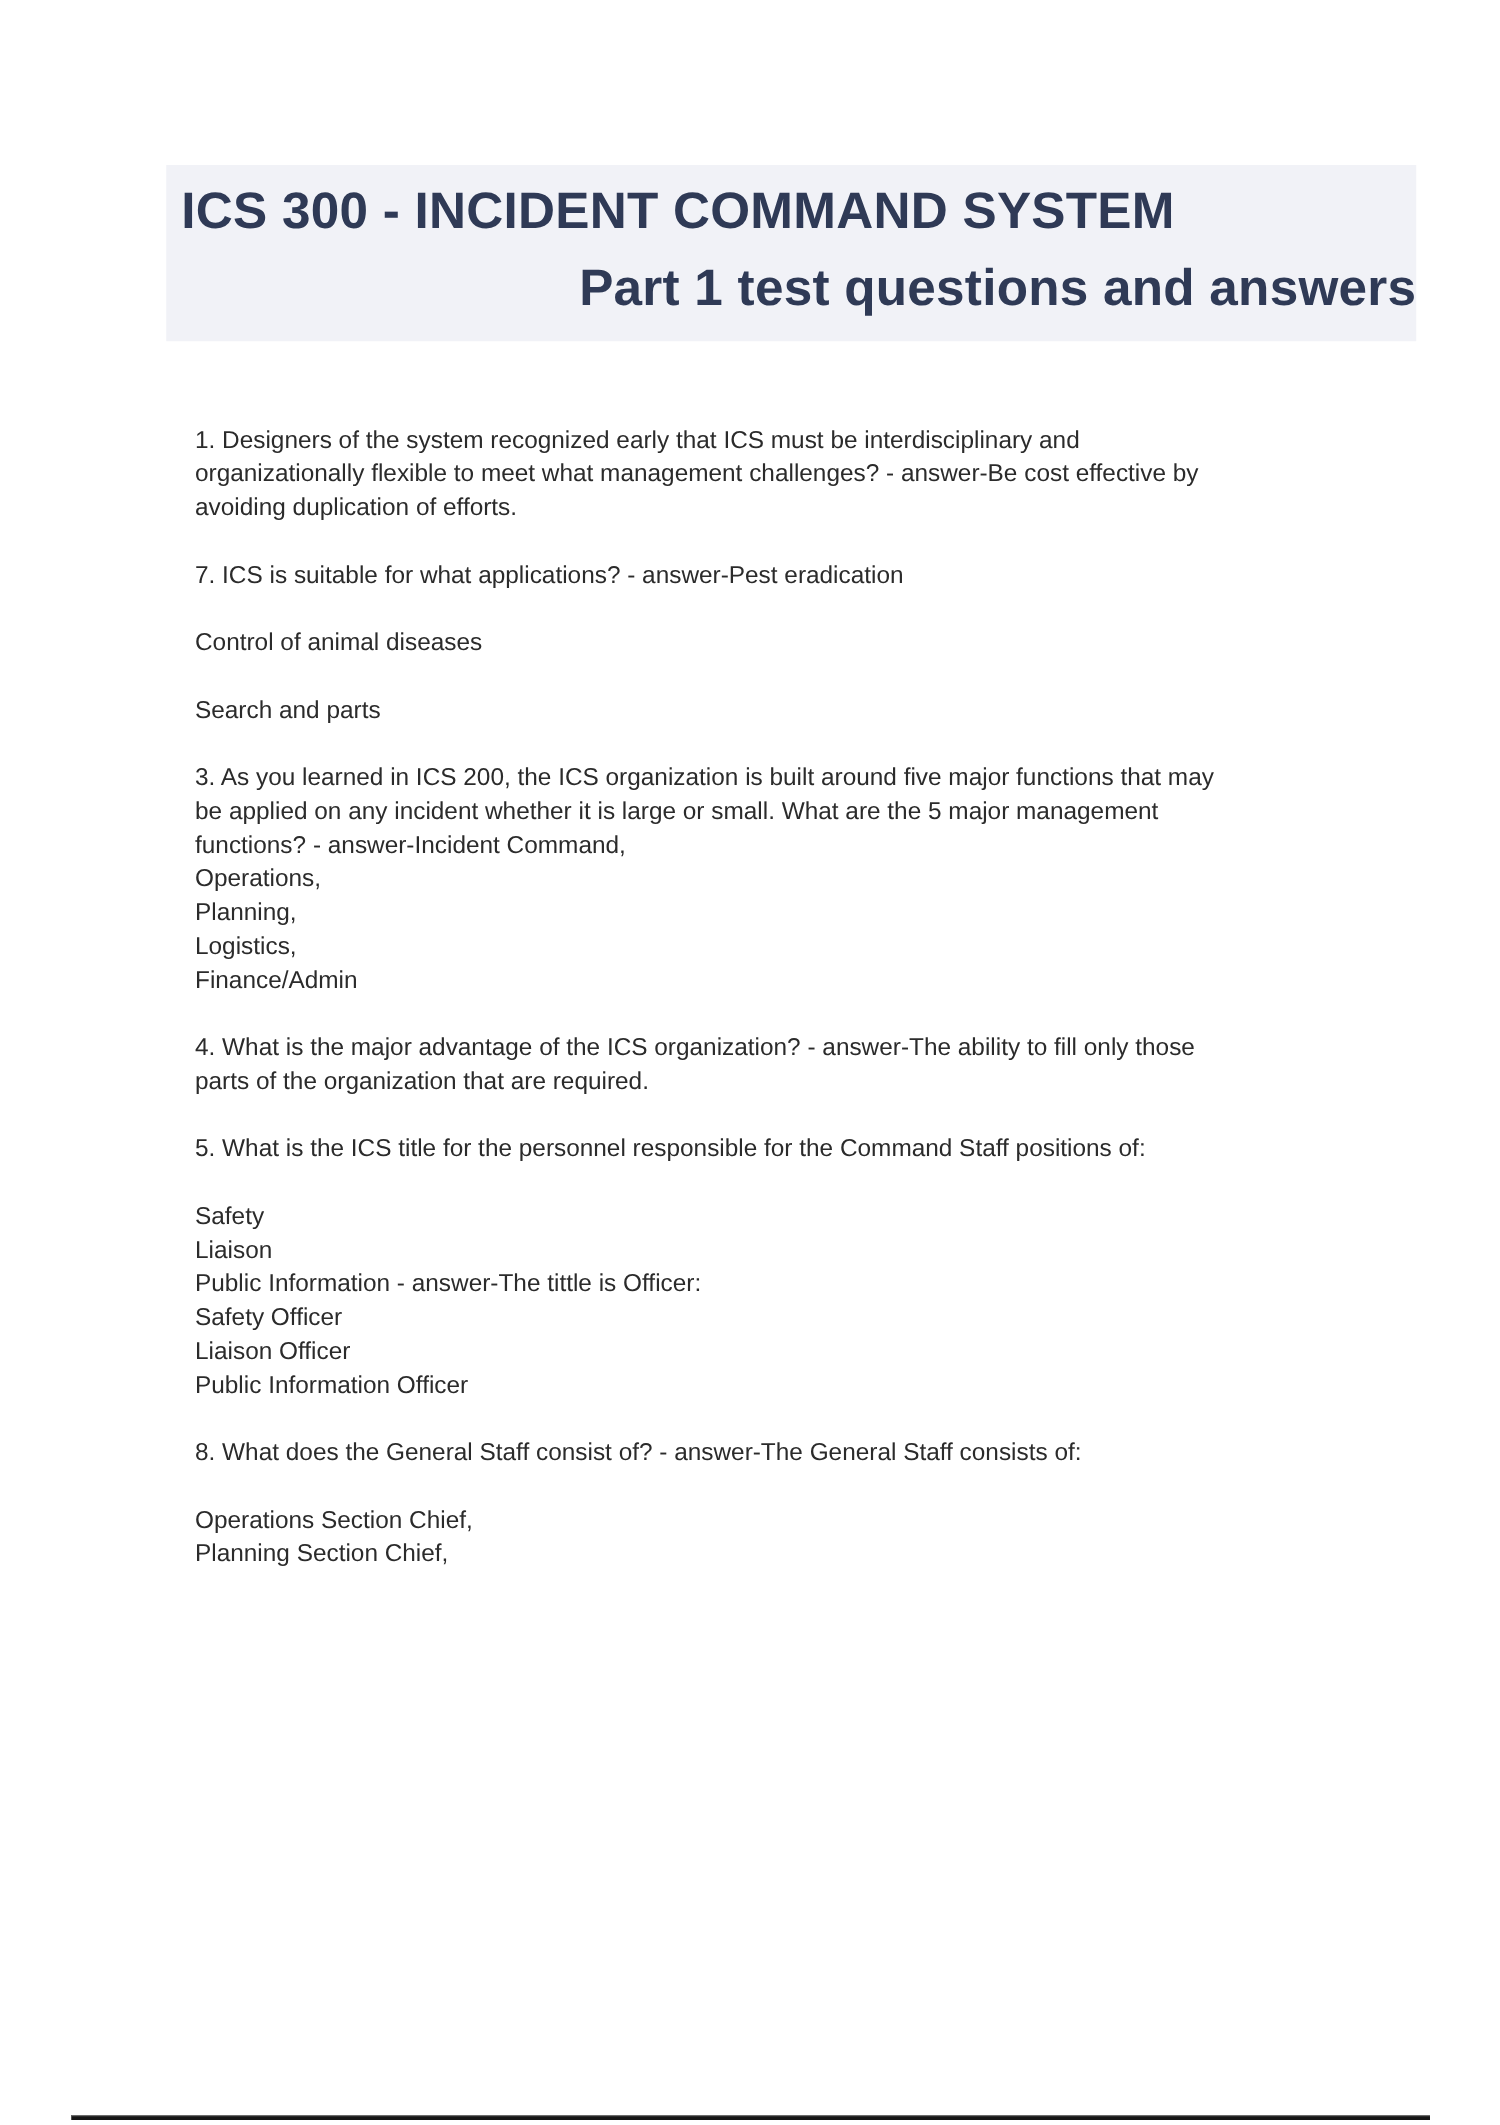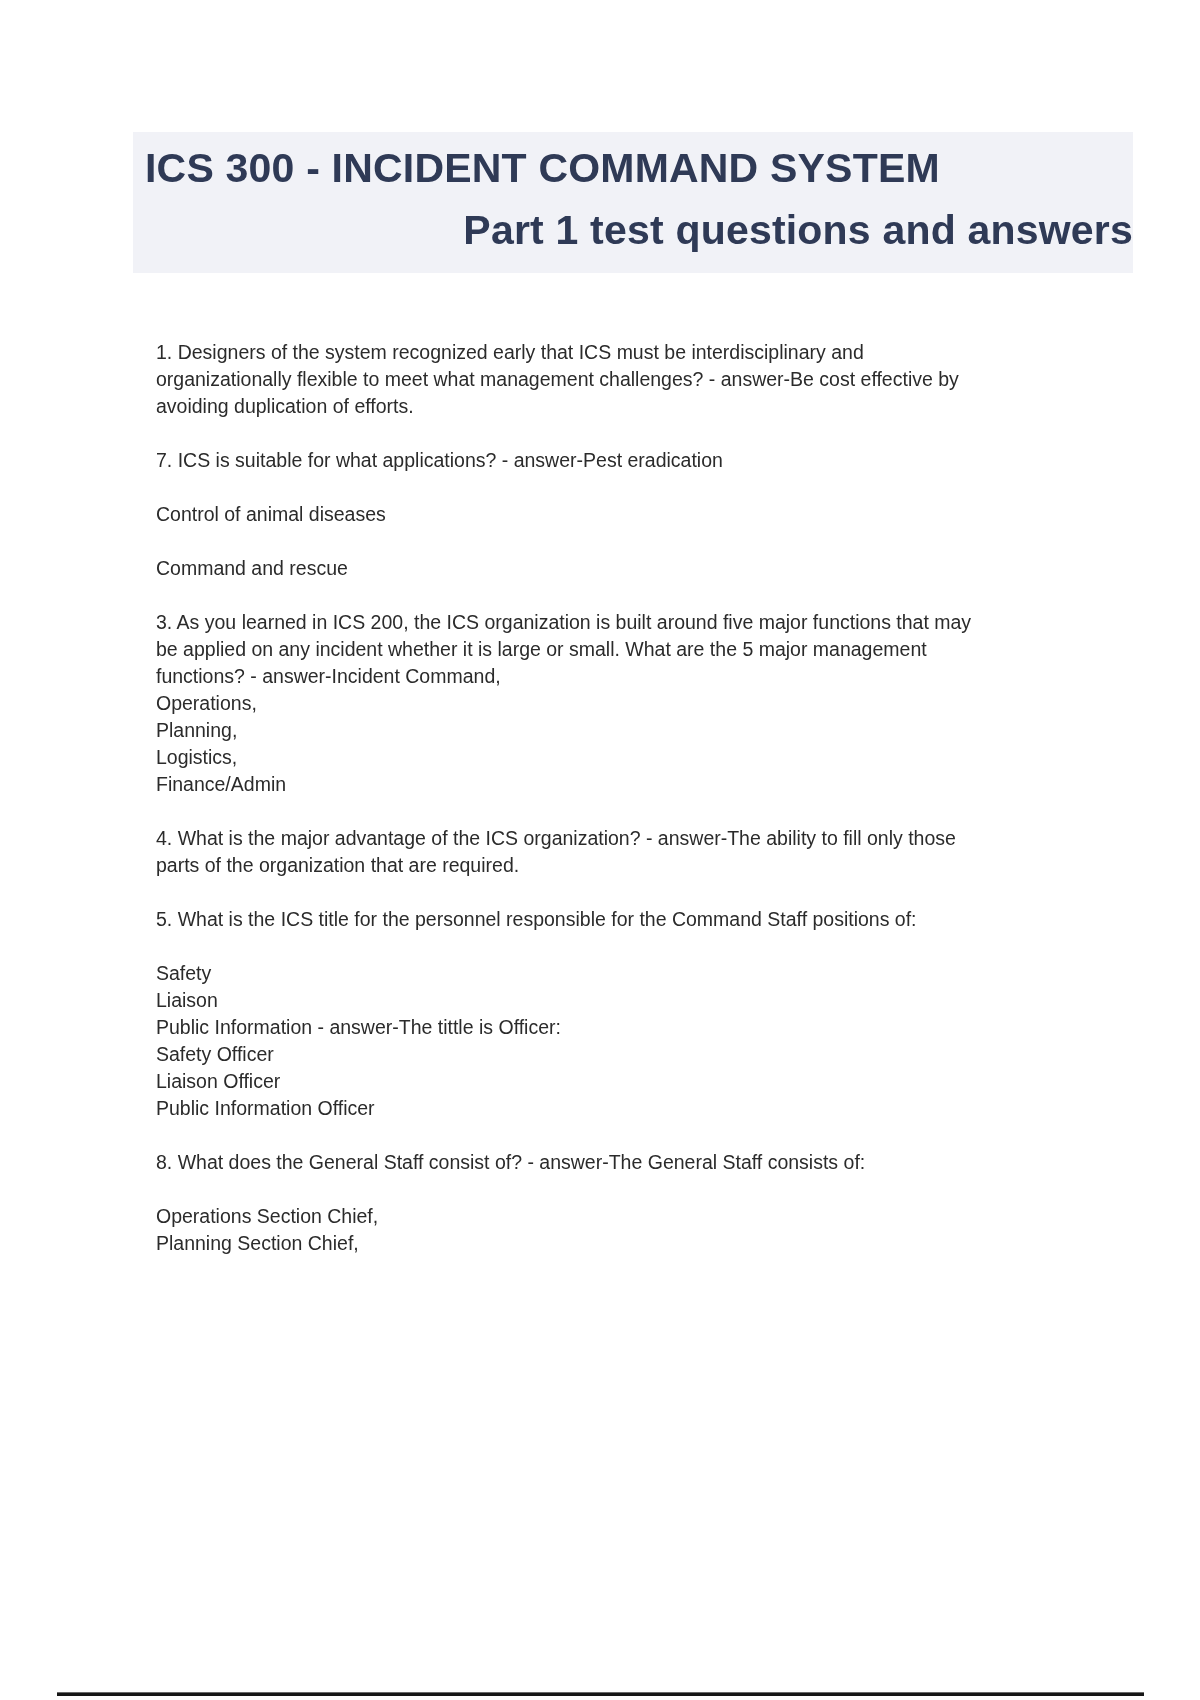--- a/index.html
+++ b/index.html
@@ -59,21 +59,21 @@
 
   <div class="title-block" style="background: rgb(241, 242, 247);">
     <div class="title-line" style="color: rgb(47, 58, 86);">ICS 300 - INCIDENT COMMAND SYSTEM</div>
     <div class="title-line" style="color: rgb(47, 58, 86); text-align: right;">Part 1 test questions and answers</div>
   </div>
 
   <main class="body-text" id="paragraphs">
       <p class="para">1. Designers of the system recognized early that ICS must be interdisciplinary and<br>organizationally flexible to meet what management challenges? - answer-Be cost effective by<br>avoiding duplication of efforts.</p>
       <p class="para">7. ICS is suitable for what applications? - answer-Pest eradication</p>
       <p class="para">Control of animal diseases</p>
-      <p class="para">Command and rescue</p>
+      <p class="para">Search and parts</p>
       <p class="para">3. As you learned in ICS 200, the ICS organization is built around five major functions that may<br>be applied on any incident whether it is large or small. What are the 5 major management<br>functions? - answer-Incident Command,<br>Operations,<br>Planning,<br>Logistics,<br>Finance/Admin</p>
       <p class="para">4. What is the major advantage of the ICS organization? - answer-The ability to fill only those<br>parts of the organization that are required.</p>
       <p class="para">5. What is the ICS title for the personnel responsible for the Command Staff positions of:</p>
       <p class="para">Safety<br>Liaison<br>Public Information - answer-The tittle is Officer:<br>Safety Officer<br>Liaison Officer<br>Public Information Officer</p>
       <p class="para">8. What does the General Staff consist of? - answer-The General Staff consists of:</p>
       <p class="para">Operations Section Chief,<br>Planning Section Chief,</p>
     </main>
 
   <div class="footer-rule" style="background: rgb(22, 22, 22);"></div>
 

